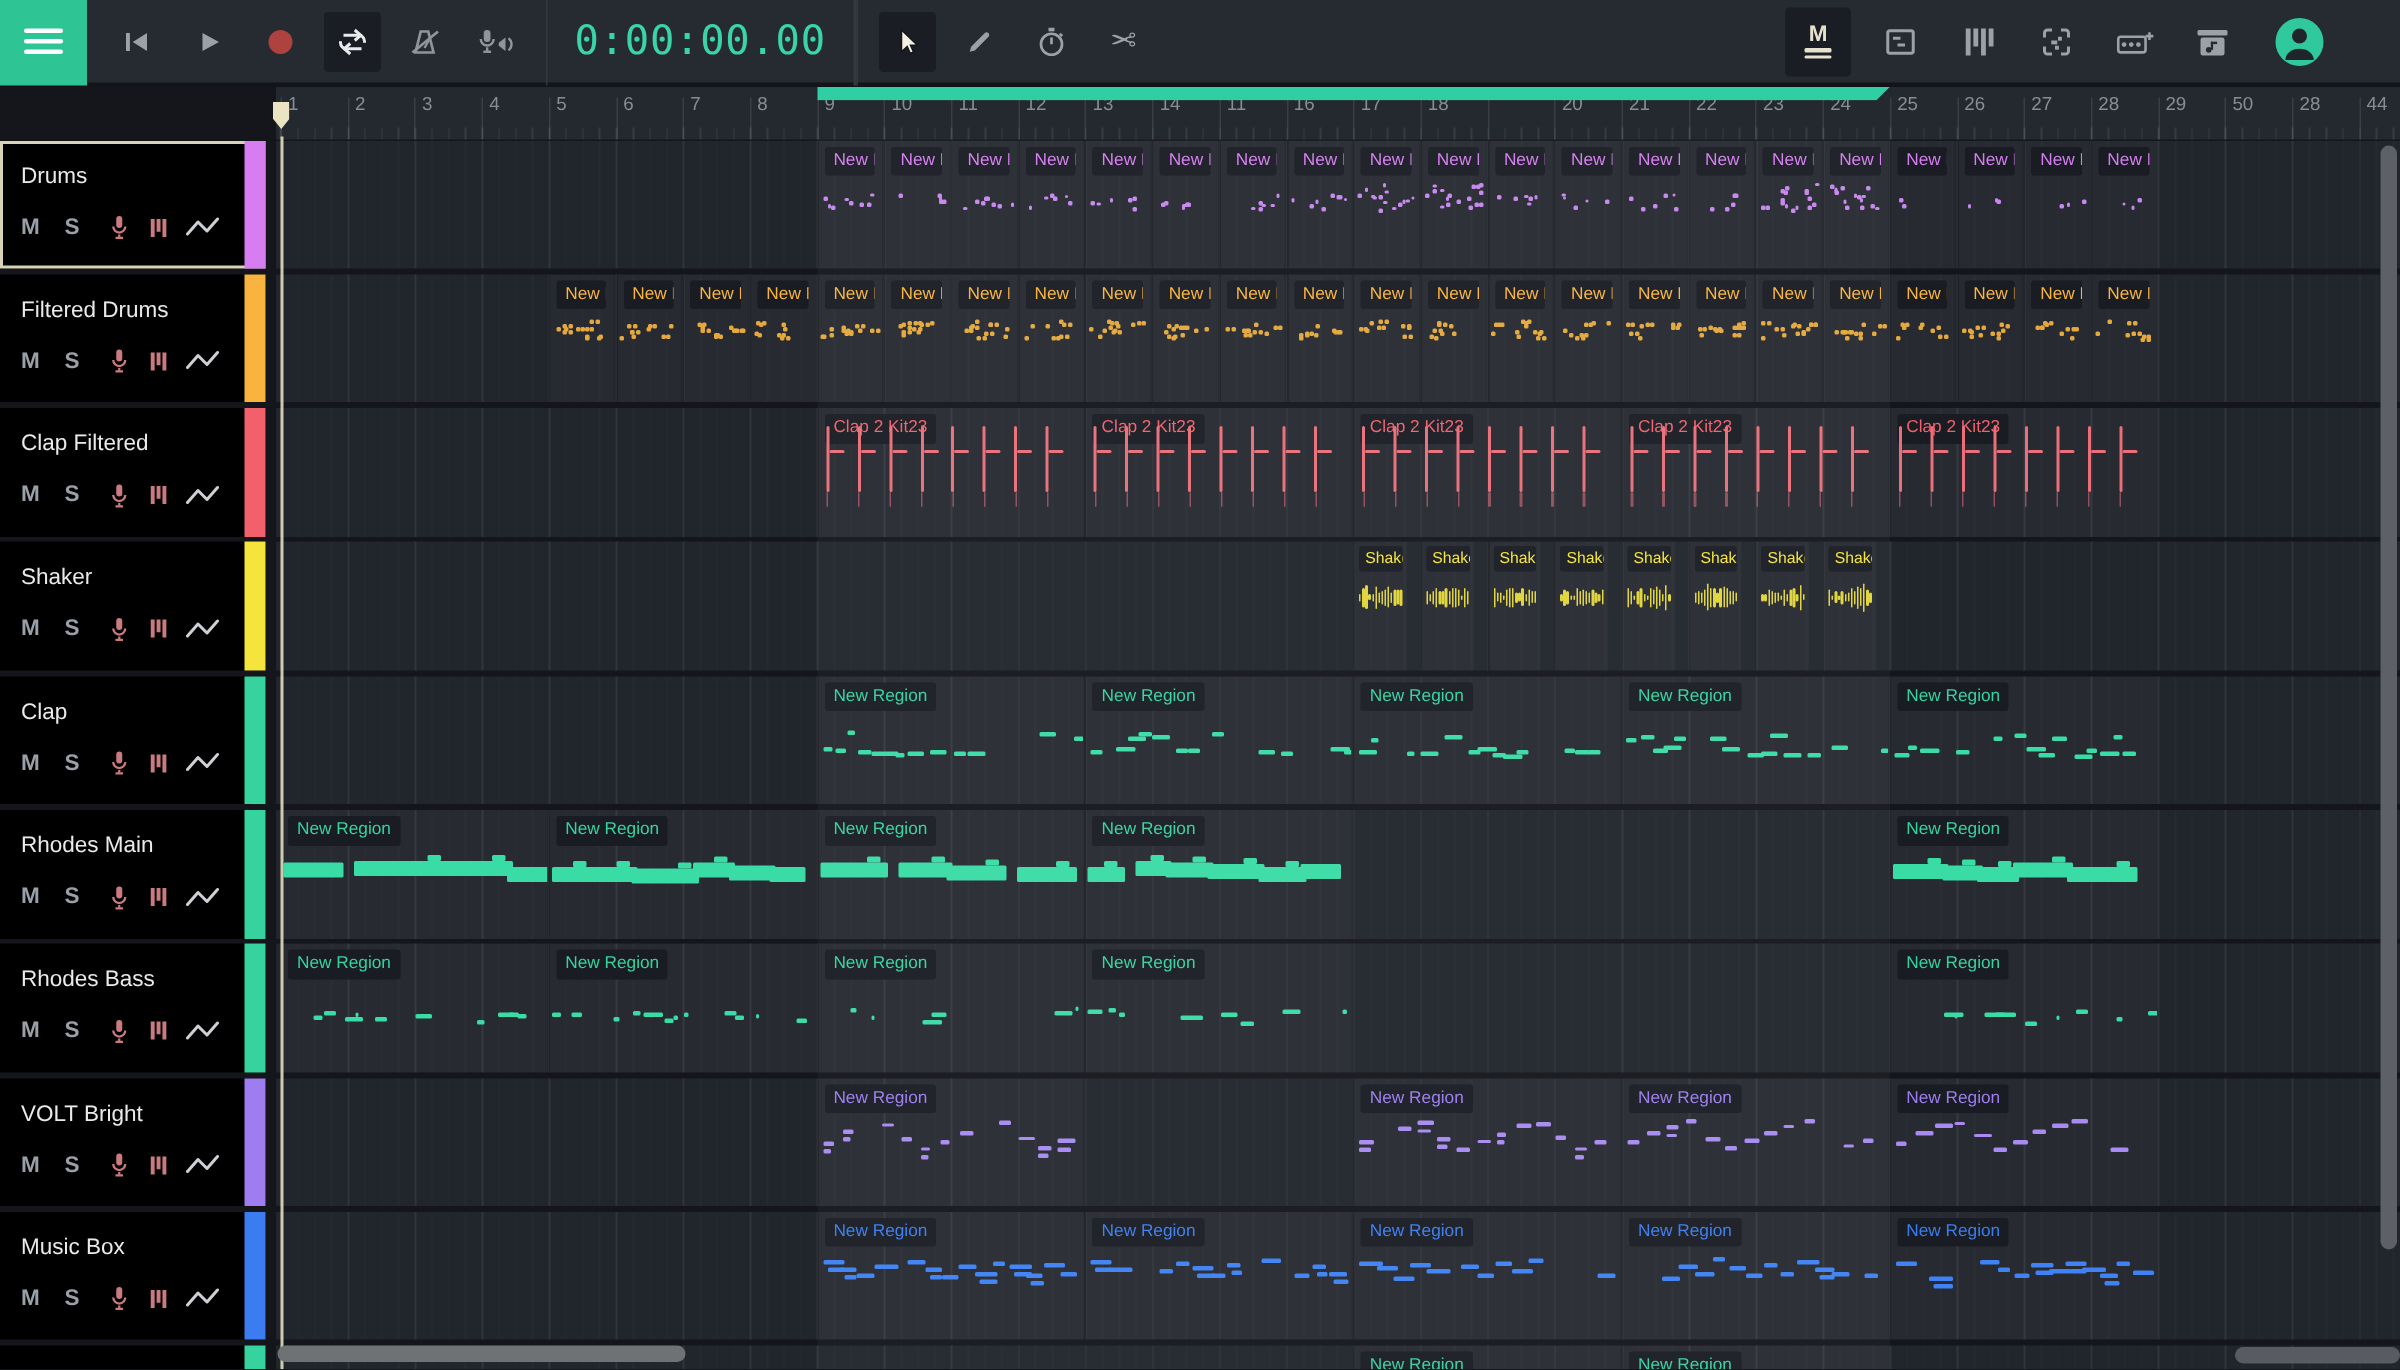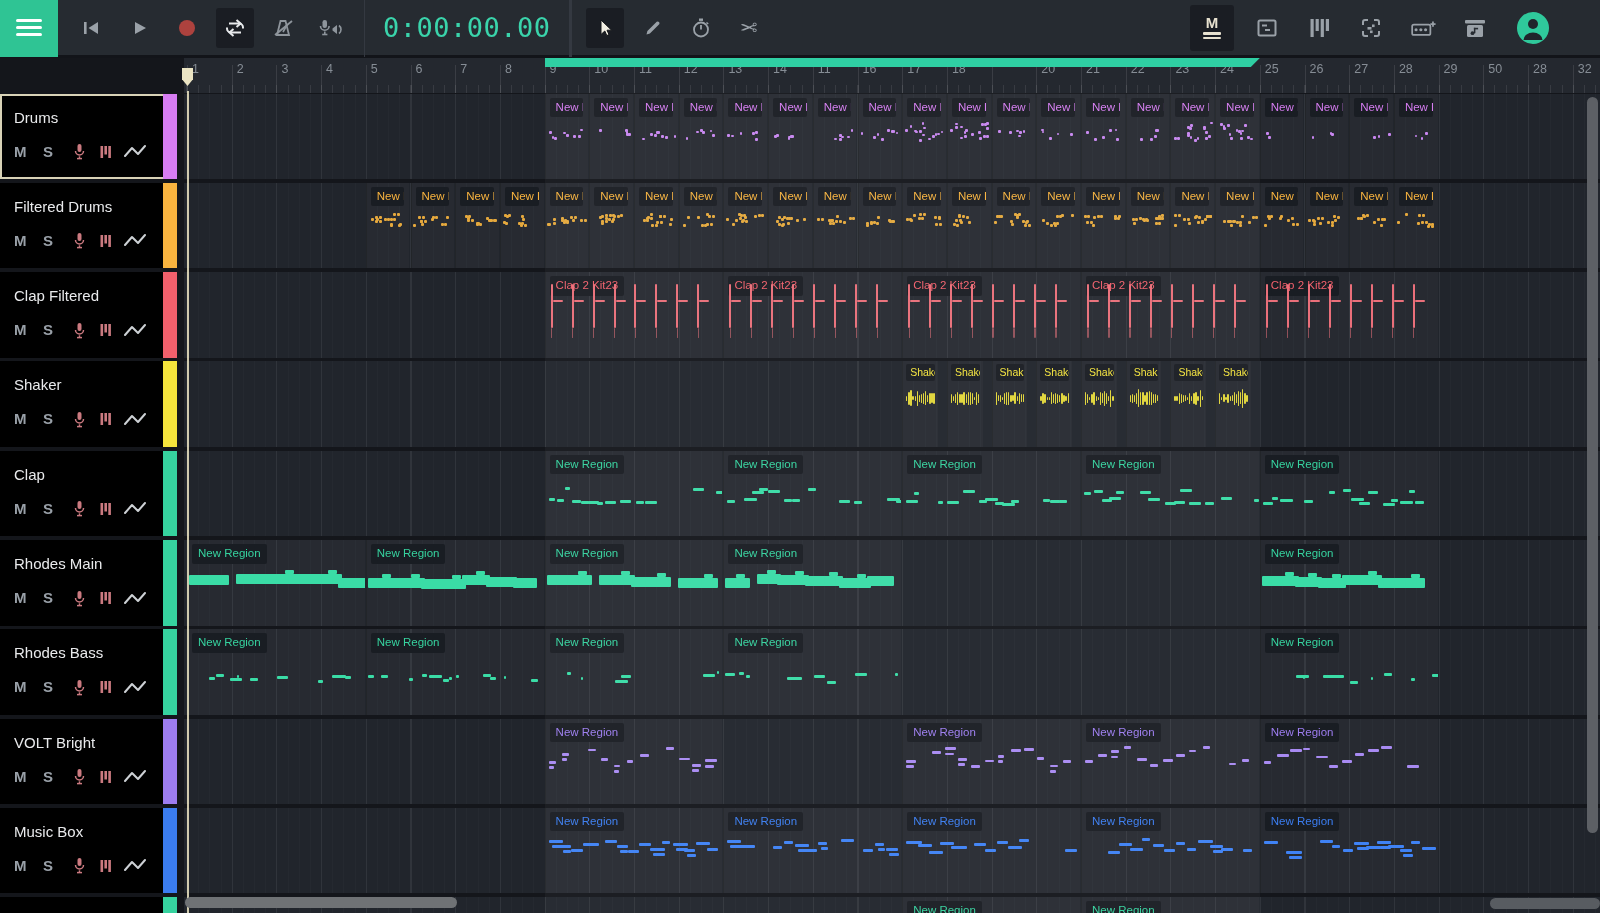--- a/index.html
+++ b/index.html
@@ -585,21 +585,21 @@
         <div class="ruler-num" style="left: 1174.2px;">27</div>
         <div class="ruler-tick" style="left: 1213.9px;"></div>
         <div class="ruler-num" style="left: 1218.9px;">28</div>
         <div class="ruler-tick" style="left: 1258.6px;"></div>
         <div class="ruler-num" style="left: 1263.6px;">29</div>
         <div class="ruler-tick" style="left: 1303.3px;"></div>
         <div class="ruler-num" style="left: 1308.3px;">50</div>
         <div class="ruler-tick" style="left: 1348px;"></div>
         <div class="ruler-num" style="left: 1353px;">28</div>
         <div class="ruler-tick" style="left: 1392.7px;"></div>
-        <div class="ruler-num" style="left: 1397.7px;">32</div>
+        <div class="ruler-num" style="left: 1397.7px;">44</div>
         <div class="loopbar" style="left: 364.6px; width: 715.2px;"></div>
       </div>
       <div class="row" style="top: 35.5px; height: 85.5px;">
         <div class="region" style="left: 364.6px; width: 43.7px;">
           <div class="chip full" style="color: rgb(215, 125, 242);">New Region</div>
           <div style="position: absolute; inset: 0px; overflow: hidden;">
             <div class="note" style="left: 32.3761px; top: 41.9152px; width: 2.8px; height: 2.8px; background: rgb(200, 134, 240); opacity: 1;"></div>
             <div class="note" style="left: 34.3171px; top: 35.1781px; width: 2.8px; height: 2.8px; background: rgb(200, 134, 240); opacity: 1;"></div>
             <div class="note" style="left: 17.6013px; top: 38.006px; width: 2.8px; height: 2.8px; background: rgb(200, 134, 240); opacity: 1;"></div>
             <div class="note" style="left: 6.06199px; top: 42.5747px; width: 2.8px; height: 2.8px; background: rgb(200, 134, 240); opacity: 1;"></div>

